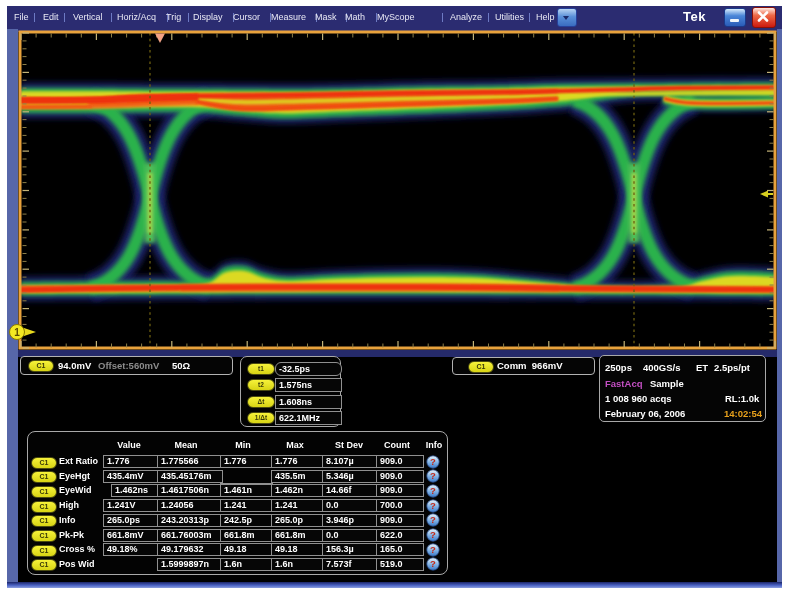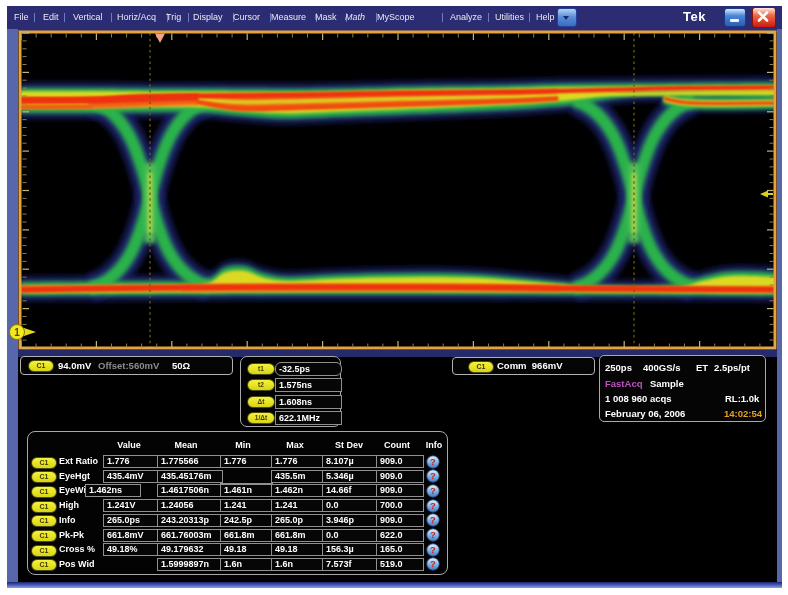--- a/index.html
+++ b/index.html
@@ -29,21 +29,21 @@
  <span class="mi" style="left:159px;">Trig</span>
     <span class="sep" style="left:181px;"></span>
  <span class="mi" style="left:186px;">Display</span>
     <span class="sep" style="left:226px;"></span>
  <span class="mi" style="left:226px;">Cursor</span>
     <span class="sep" style="left:263px;"></span>
  <span class="mi" style="left:264px;">Measure</span>
     <span class="sep" style="left:309px;"></span>
  <span class="mi" style="left:308px;">Mask</span>
     <span class="sep" style="left:339px;"></span>
- <span class="mi" style="left:338px;font-style:italic;">Math</span>
+ <span class="mi" style="left:338px;">Math</span>
     <span class="sep" style="left:369px;"></span>
  <span class="mi" style="left:370px;">MyScope</span>
     <span class="sep" style="left:435px;"></span>
  <span class="mi" style="left:443px;">Analyze</span>
     <span class="sep" style="left:481px;"></span>
  <span class="mi" style="left:488px;">Utilities</span>
     <span class="sep" style="left:522px;"></span>
  <span class="mi" style="left:529px;">Help</span>
  <span class="abs" style="left:550px;top:2px;width:18px;height:17px;border-radius:3px;background:linear-gradient(#b8d4f2,#5a90d8 45%,#3a6cc0);border:1px solid #26409a;"></span>
  <svg class="abs" style="left:550px;top:2px;" width="18" height="17">
@@ -394,21 +394,21 @@
           <stop offset="0" stop-color="#e8f4fc"></stop>
           <stop offset="0.5" stop-color="#88b8e8"></stop>
           <stop offset="1" stop-color="#3a78c8"></stop>
         </linearGradient>
       </defs>
       <circle cx="7" cy="7" r="6.2" fill="url(#ig1)" stroke="#284a88" stroke-width="0.8"></circle>
       <text x="7" y="10.4" text-anchor="middle" font-size="9.5" font-weight="bold" fill="#c02818">?</text>
     </svg>
  <span class="pill" style="left:3px;top:53.9px;width:24px;height:10px;font-size:7px;line-height:10px;">C1</span>
  <span class="abs bold" style="left:31px;top:53.4px;font-size:9px;color:#fff;white-space:nowrap;">EyeWid</span>
- <span class="cell" style="left:57px;top:52.4px;width:51px;height:11px;line-height:11px;">1.462ns</span>
+ <span class="cell" style="left:83px;top:52.4px;width:51px;height:11px;line-height:11px;">1.462ns</span>
  <span class="cell" style="left:129px;top:52.4px;width:61px;height:11px;line-height:11px;">1.4617506n</span>
  <span class="cell" style="left:192px;top:52.4px;width:48px;height:11px;line-height:11px;">1.461n</span>
  <span class="cell" style="left:243px;top:52.4px;width:49px;height:11px;line-height:11px;">1.462n</span>
  <span class="cell" style="left:294px;top:52.4px;width:51px;height:11px;line-height:11px;">14.66f</span>
  <span class="cell" style="left:348px;top:52.4px;width:43px;height:11px;line-height:11px;">909.0</span>
  <svg class="abs" style="left:398px;top:51.9px;" width="14" height="14">
       <defs>
         <linearGradient id="ig2" x1="0" y1="0" x2="0" y2="1">
           <stop offset="0" stop-color="#e8f4fc"></stop>
           <stop offset="0.5" stop-color="#88b8e8"></stop>

